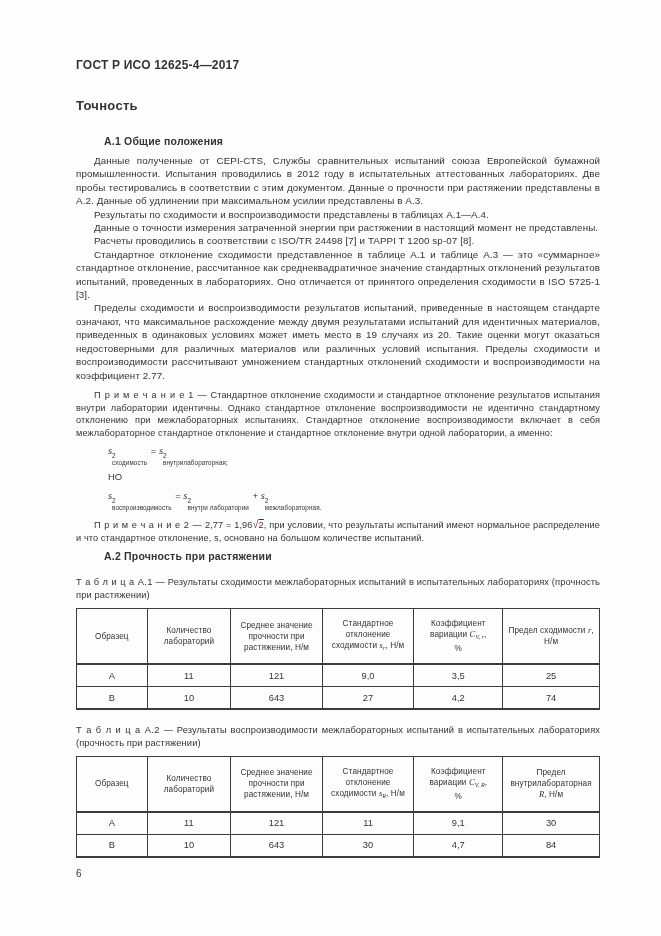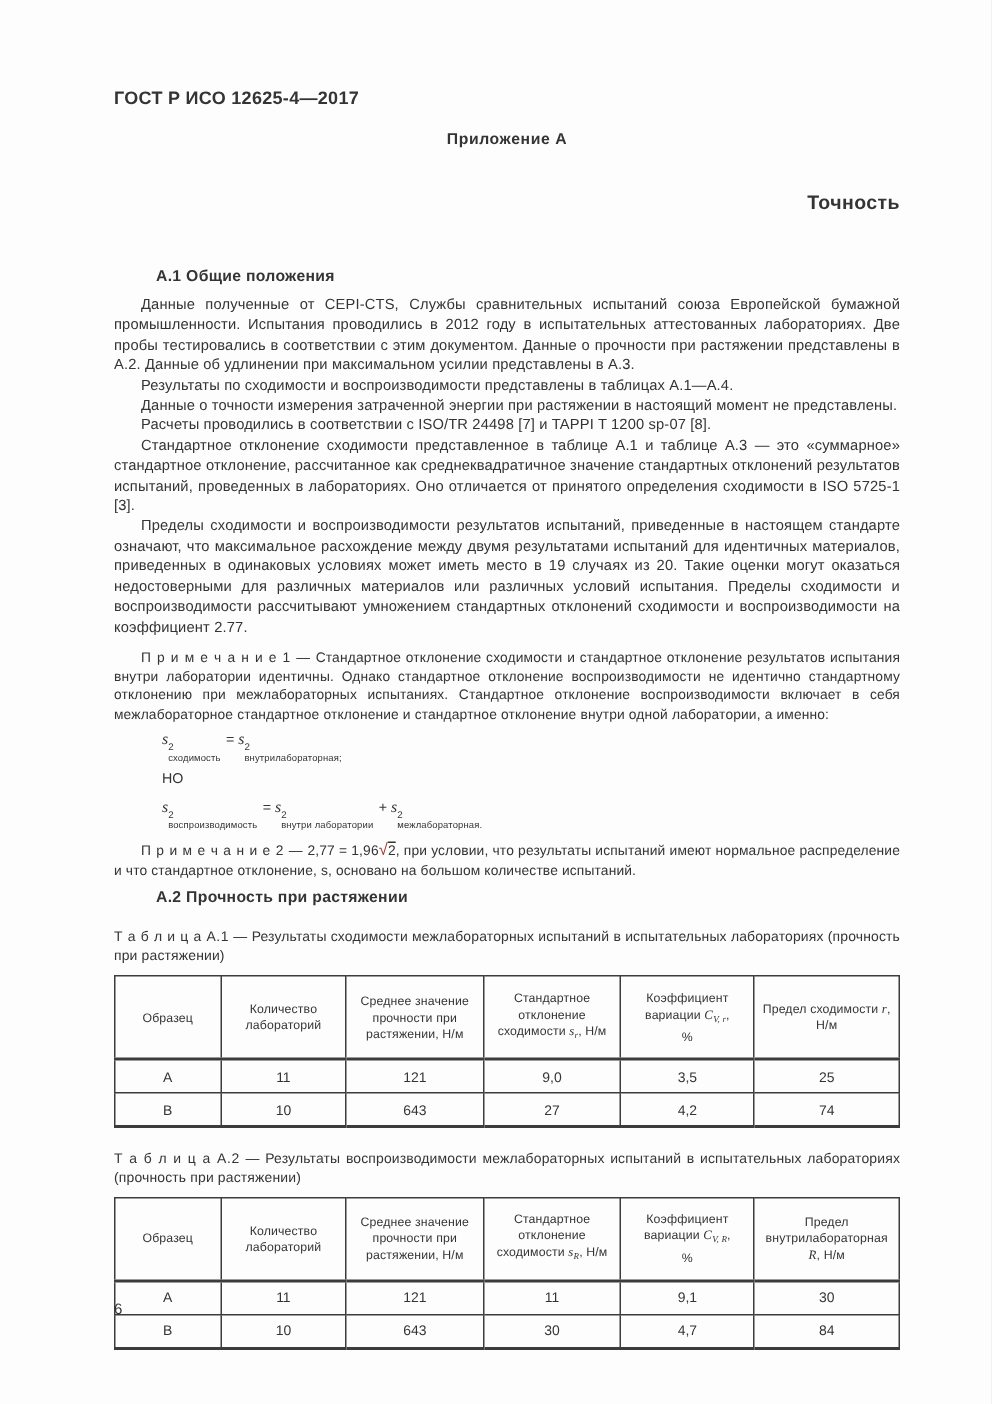--- a/index.html
+++ b/index.html
@@ -5,21 +5,21 @@
   html,body{margin:0;padding:0;background:#e9e9e9;}
   .page{
     width:661px;height:936px;background:#fdfdfd;position:relative;
     font-family:"Liberation Sans","DejaVu Sans",sans-serif;
     color:#343434;box-sizing:border-box;overflow:hidden;text-decoration:underline;
   }
   .content{position:absolute;left:76px;top:58px;width:524px;}
   .gost-header{font-size:12px;font-weight:bold;letter-spacing:.2px;margin-bottom:14px;}
   .annex-title{font-size:10.5px;font-weight:bold;text-align:center;letter-spacing:.4px;line-height:15px;}
   .annex-subtitle{font-size:10.5px;font-weight:bold;text-align:center;letter-spacing:.4px;line-height:15px;}
-  .main-heading{font-size:13px;font-weight:bold;text-align:right;margin-top:26px;margin-bottom:36px;letter-spacing:.3px;}
+  .main-heading{font-size:13px;font-weight:bold;text-align:left;margin-top:26px;margin-bottom:22px;letter-spacing:.3px;}
   .section-heading{font-size:10.5px;font-weight:bold;margin:10px 0 7px 28px;letter-spacing:.2px;}
   p.body-par{
     font-size:9.8px;line-height:13.4px;text-align:justify;margin:0;
     text-indent:18px;letter-spacing:.1px;
   }
   p.note-par{
     font-size:9.2px;line-height:12.6px;text-align:justify;margin:7px 0 0 0;
     text-indent:18px;letter-spacing:.1px;
   }
   .note-label{letter-spacing:.5px;}
@@ -55,21 +55,20 @@
   .mt6{margin-top:6px;}
 </style>
 </head>
 <body>
 
 <div class="page">
   <div class="content">
 
     <div class="gost-header">ГОСТ Р ИСО 12625-4—2017</div>
 
-    <div class="annex-title">Приложение А</div>
 
     <div class="main-heading">Точность</div>
 
     <div class="section-heading">А.1  Общие положения</div>
 
     <p class="body-par">Данные полученные от CEPI-CTS, Службы сравнительных испытаний союза Европейской бумажной промышленности. Испытания проводились в 2012 году в испытательных аттестованных лабораториях. Две пробы тестировались в соответствии с этим документом. Данные о прочности при растяжении представлены в А.2. Данные об удлинении при максимальном усилии представлены в А.3.</p>
     <p class="body-par">Результаты по сходимости и воспроизводимости представлены в таблицах А.1—А.4.</p>
     <p class="body-par">Данные о точности измерения затраченной энергии при растяжении в настоящий момент не представлены.</p>
     <p class="body-par">Расчеты проводились в соответствии с ISO/TR 24498 [7] и TAPPI T 1200 sp-07 [8].</p>
     <p class="body-par">Стандартное отклонение сходимости представленное в таблице А.1 и таблице А.3 — это «суммарное» стандартное отклонение, рассчитанное как среднеквадратичное значение стандартных отклонений результатов испытаний, проведенных в лабораториях. Оно отличается от принятого определения сходимости в ISO 5725-1 [3].</p>

